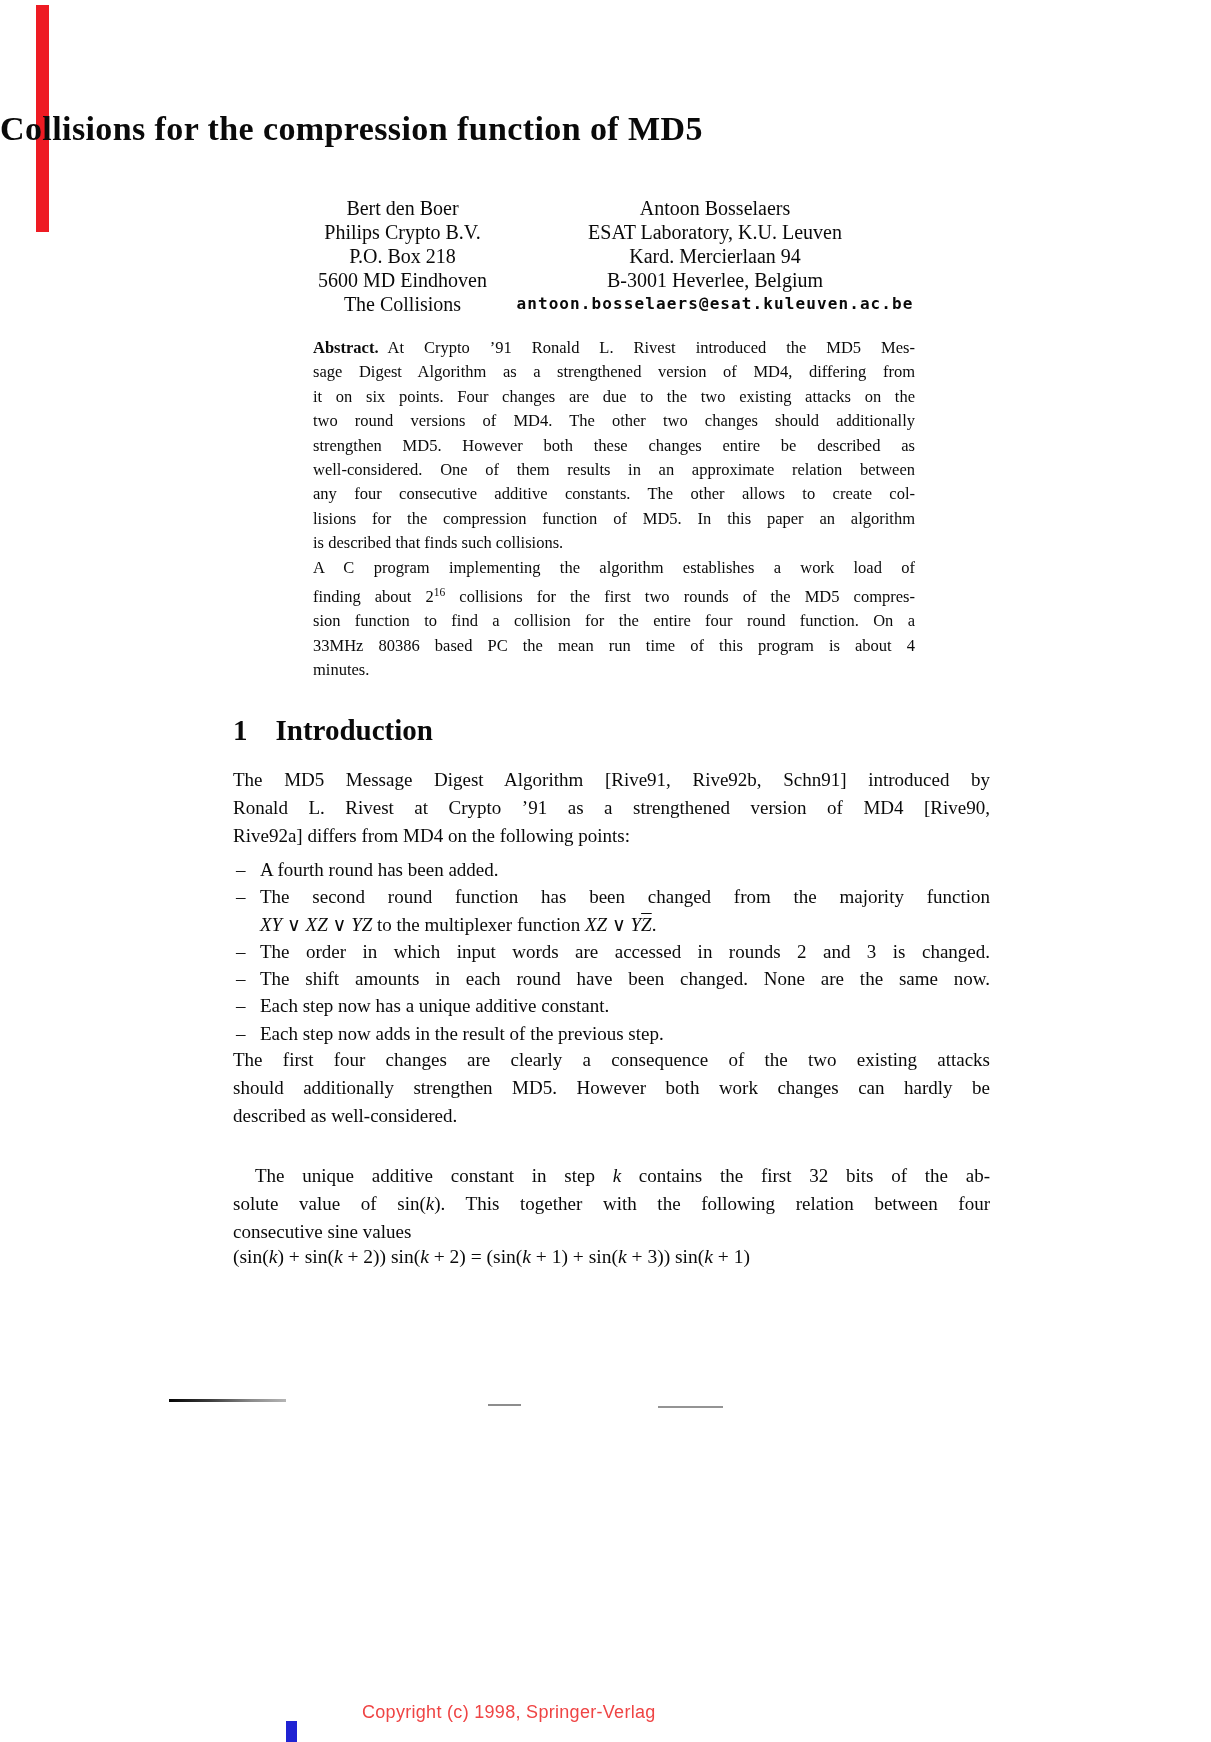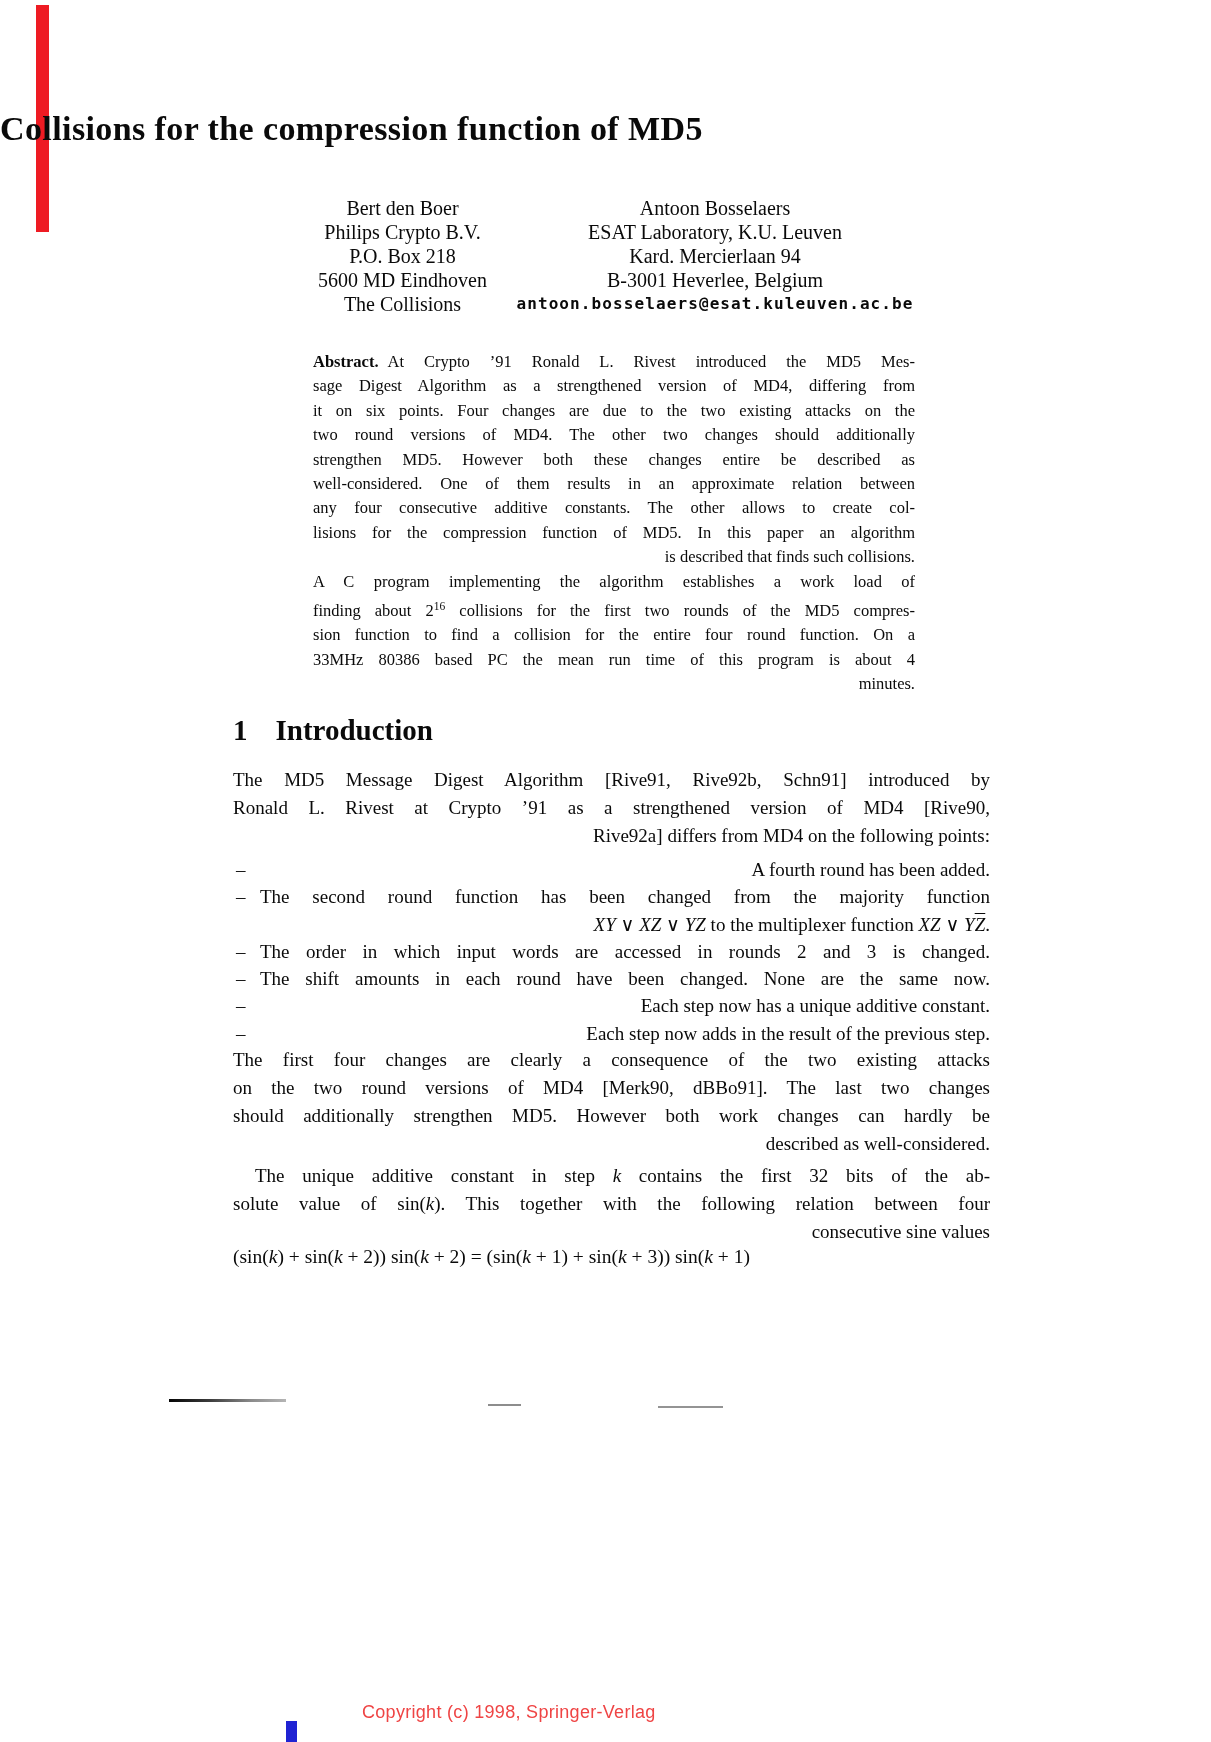--- a/index.html
+++ b/index.html
@@ -28,26 +28,26 @@
   
   .auth-left  { top: 196px; left: 250px; width: 305px; text-align: center; font-size: 20px; line-height: 24px; }
   .auth-right { top: 196px; left: 500px; width: 430px; text-align: center; font-size: 20px; line-height: 24px; }
   .email {
     font-family: "DejaVu Sans Mono", monospace;
     font-size: 16px; font-weight: bold; letter-spacing: 1.1px;
     white-space: nowrap;
   }
 
   
-  .abstract { top: 350px; left: 313px; width: 602px; font-size: 16.5px; line-height: 24.4px; }
+  .abstract { top: 336px; left: 313px; width: 602px; font-size: 16.5px; line-height: 24.4px; }
   .abstract .label { font-weight: bold; margin-right: 9px; }
 
   
   .jl  { text-align: justify; text-align-last: justify; }
-  .ll  { text-align: right; }
+  .ll  { text-align: left; }
 
   
   .heading { top: 714px; left: 233px; font-weight: bold; font-size: 29px; }
   .heading .num { margin-right: 28px; }
 
   
   .body-col { left: 233px; width: 757px; font-size: 19px; line-height: 28px; }
   .intro   { top: 766px; }
   .bullets { top: 856px; line-height: 27.3px; }
   .para2   { top: 1046px; }
@@ -158,21 +158,20 @@
     <div class="ll">Each step now has a unique additive constant.</div>
   </div>
   <div class="bullet-item">
     <span class="dash">–</span>
     <div class="ll">Each step now adds in the result of the previous step.</div>
   </div>
 </div>
 
 <div class="abs body-col para2">
   <div class="jl">The first four changes are clearly a consequence of the two existing attacks</div>
-  <div class="jl">on the two round versions of MD4 [Merk90, dBBo91]. The last two changes</div>
   <div class="jl">should additionally strengthen MD5. However both work changes can hardly be</div>
   <div class="ll">described as well-considered.</div>
 </div>
 
 <div class="abs body-col para3">
   <div class="jl indent1">
     <span>The unique additive constant in step </span><span class="it">k</span><span> contains the first 32 bits of the ab-</span>
   </div>
   <div class="jl">
     <span>solute value of sin(</span><span class="it">k</span><span>). This together with the following relation between four</span>

